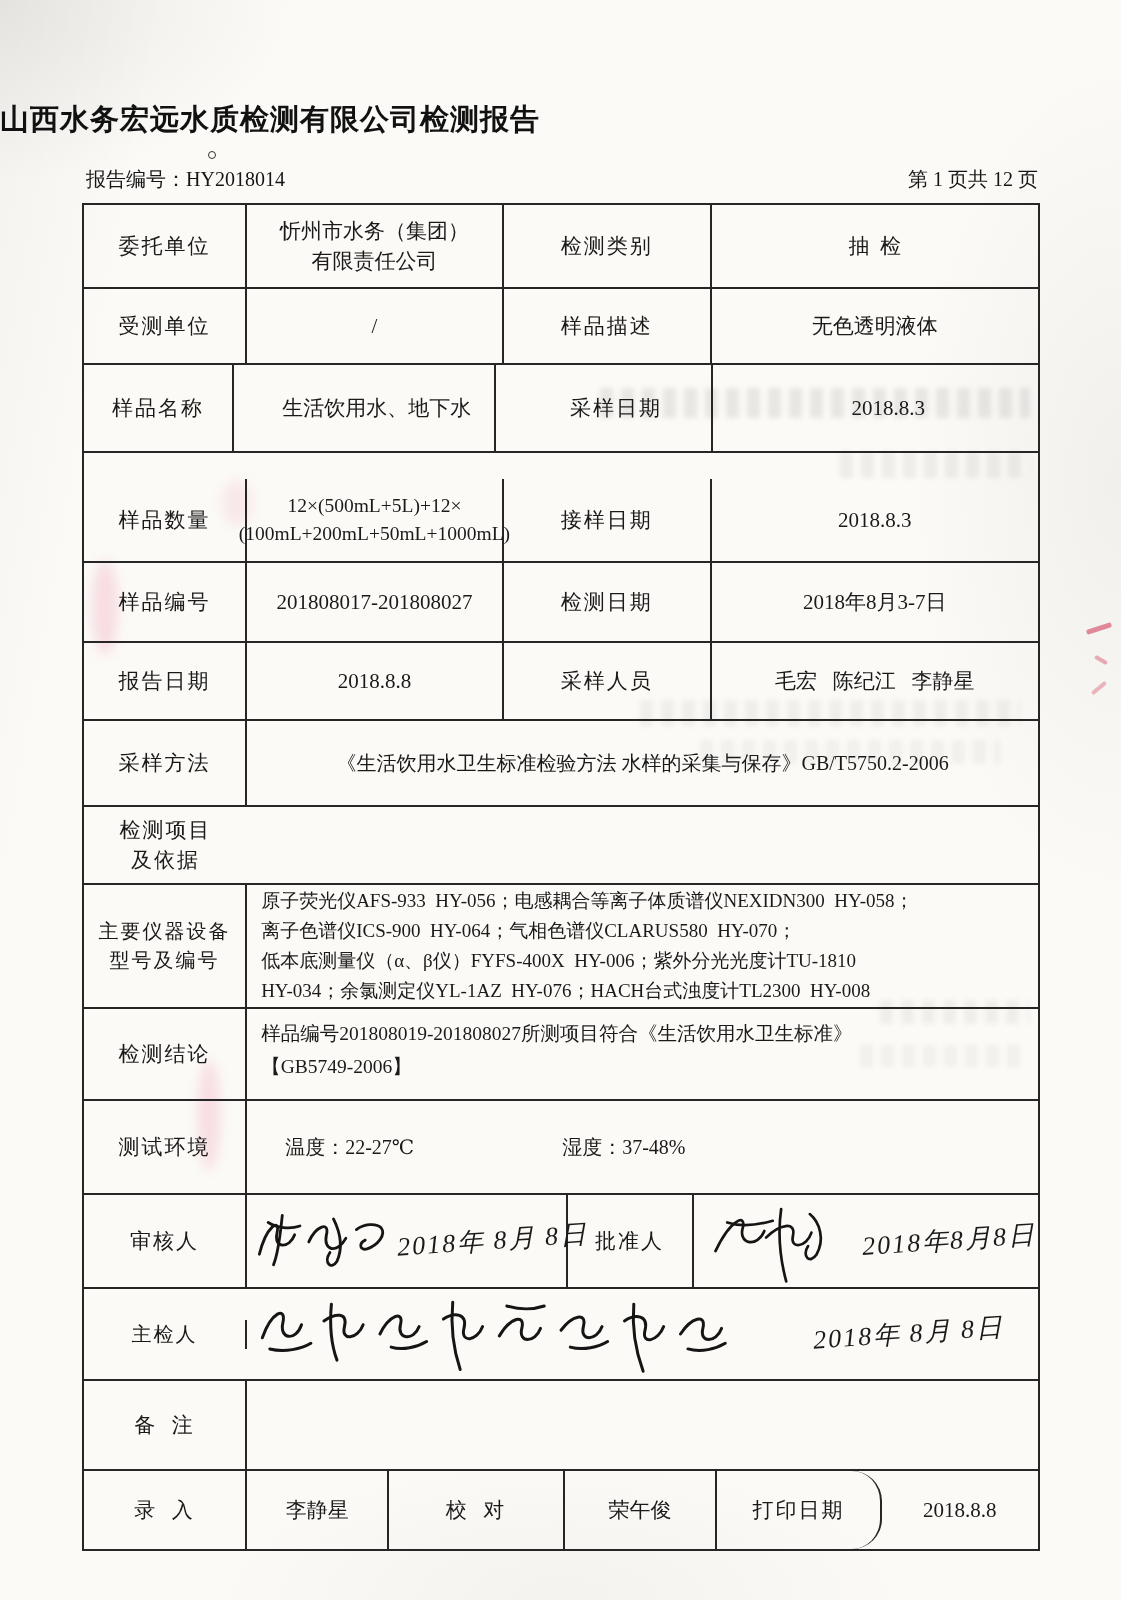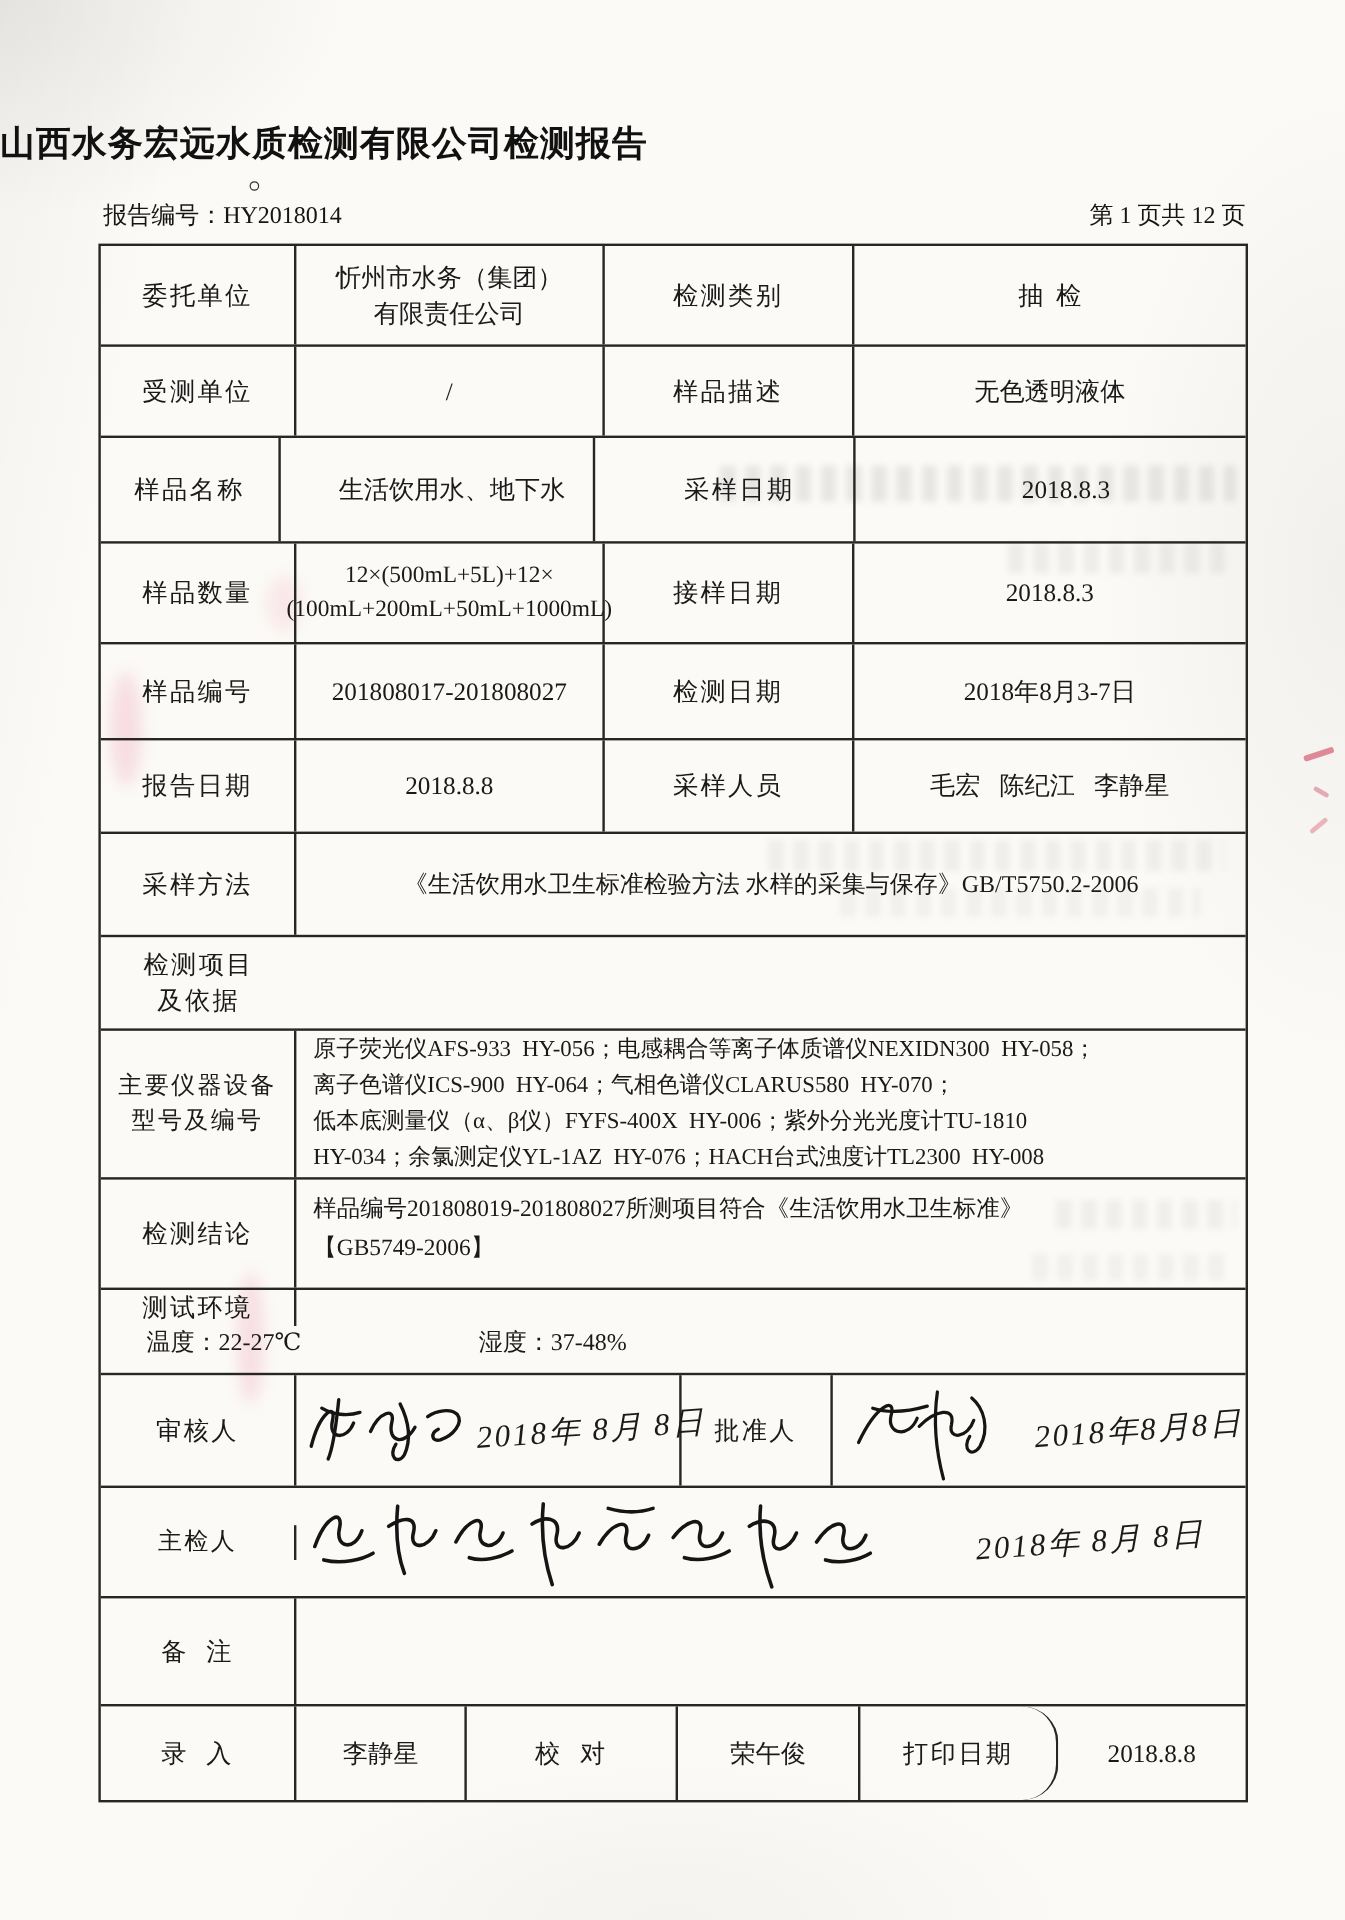--- a/index.html
+++ b/index.html
@@ -25,23 +25,23 @@
     align-items:center;justify-content:center;font-size:21px;line-height:1.45;
     white-space:pre-wrap;text-align:center;color:#1a1a1a;}
   .cell:last-child{border-right:none;}
   .lab{letter-spacing:2px;}
   .tl{align-items:flex-start;text-align:left;padding:4px 14px;}
   
   .w17{width:17.1%;} .w27{width:26.9%;} .w22{width:21.8%;} .w34{width:34.2%;} .w83{width:82.9%;}
   .ws34{width:33.6%;} .ws13{width:13.2%;} .ws36{width:36.1%;}
   .we15{width:14.9%;} .we18{width:18.4%;} .we16{width:16.0%;} .we17b{width:17.2%;border-radius:30px;} .we164{width:16.4%;}
   
-  .h1{height:84px;} .h2{height:76px;} .h3{height:88px;gap:26px;} .h4{height:84px;} .h5{height:80px;}
+  .h1{height:84px;} .h2{height:76px;} .h3{height:88px;gap:26px;} .h4{height:84px;margin-top:26px;} .h5{height:80px;}
   .h6{height:78px;} .h7{height:86px;} .h8{height:78px;} .h9{height:124px;} .h10{height:92px;}
-  .h11{height:71px;flex-direction:column;} .h12{height:94px;} .h13{height:92px;align-items:center;} .h14{height:90px;} .h15{height:78px;}
+  .h11{height:94px;} .h12{height:94px;} .h13{height:92px;align-items:center;} .h14{height:90px;} .h15{height:78px;}
 
   .inst{font-size:19px;line-height:30px;justify-content:center;}
   .concl{font-size:19.5px;line-height:33px;justify-content:flex-start;padding-top:8px;}
   .envcell{flex-direction:row;justify-content:flex-start;align-items:center;}
   .envcell .t1{margin-left:38px;} .envcell .t2{margin-left:148px;}
   .sigcell{flex-direction:row;justify-content:flex-start;align-items:center;overflow:visible;}
   .hand{font-style:italic;font-size:26px;letter-spacing:2px;color:#1b1b1b;transform:rotate(-4deg);white-space:nowrap;}
   .sig{flex:none;}
   .sig path{fill:none;stroke:#151515;stroke-width:3.2;stroke-linecap:round;stroke-linejoin:round;}
 

